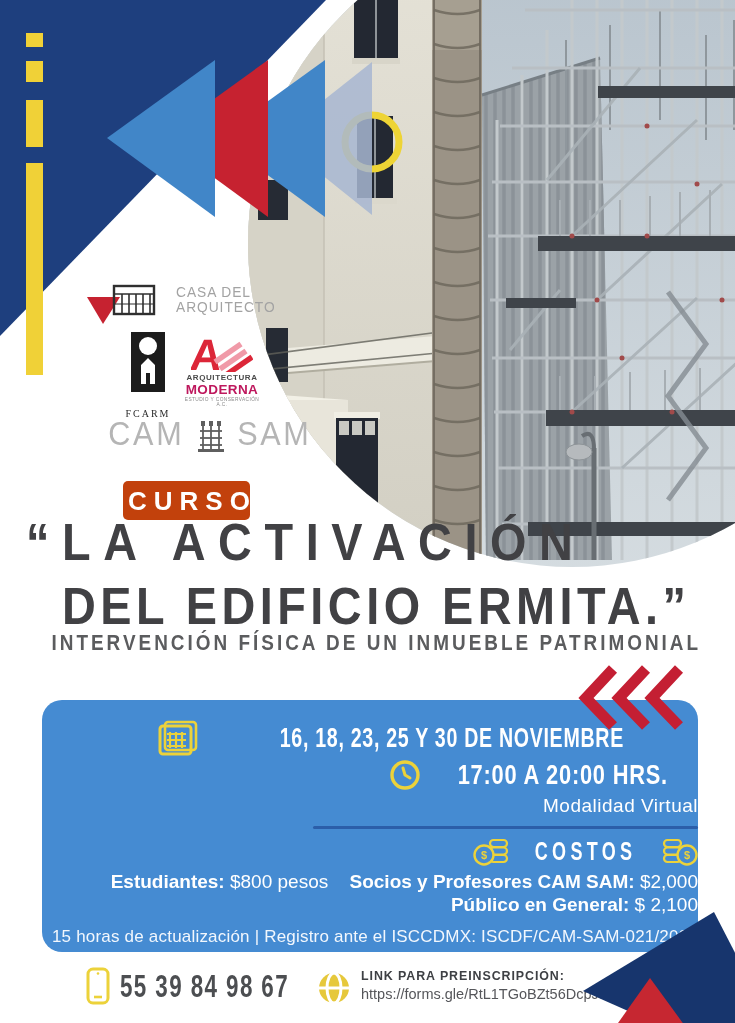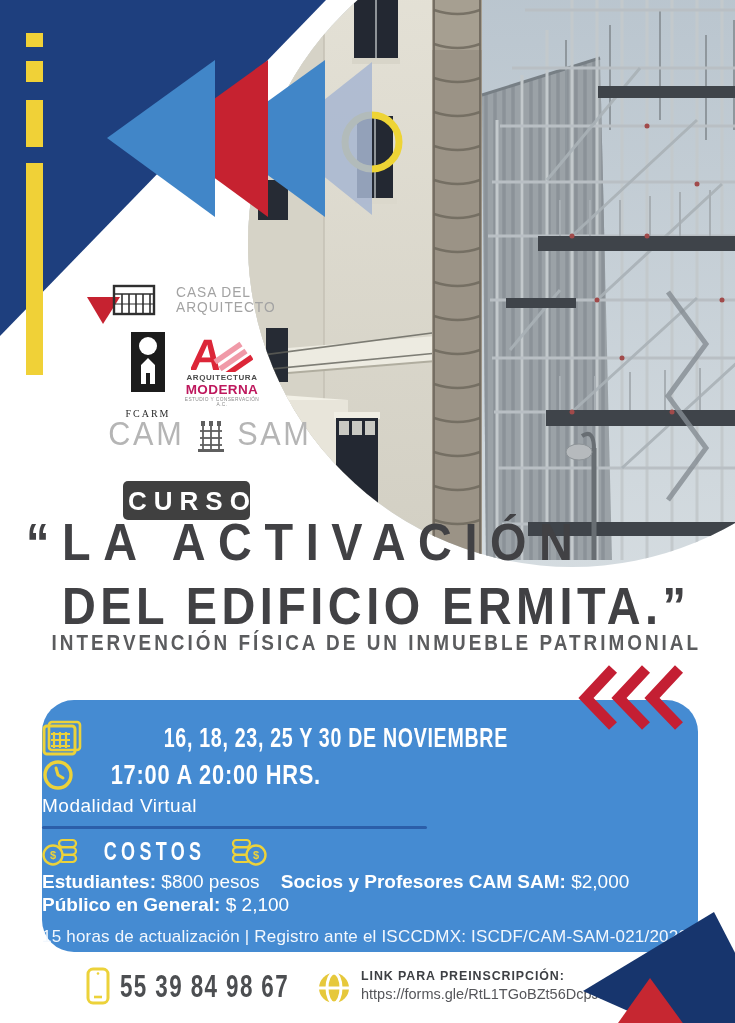--- a/index.html
+++ b/index.html
@@ -14,33 +14,33 @@
              transform:scaleX(.95);transform-origin:left center;white-space:nowrap;}
   .fcarm{left:128px;top:332px;width:40px;display:flex;flex-direction:column;align-items:center;}
   .fcarm-label{font-family:"Liberation Serif",serif;font-size:10px;letter-spacing:2px;color:#2b2b2b;margin-top:16px;}
   .am{left:184px;top:330px;width:76px;display:flex;flex-direction:column;align-items:center;text-align:center;}
   .am-l1{font-size:8px;font-weight:700;color:#4a4a4a;letter-spacing:.6px;margin-top:1px;}
   .am-l2{font-size:13.5px;font-weight:800;color:#be185d;letter-spacing:.4px;}
   .am-l3{font-size:4.8px;color:#8a8a8a;letter-spacing:.4px;}
   .camsam{left:104px;top:414px;display:flex;align-items:flex-end;gap:7px;}
   .camsam-word{font-size:34px;color:#b5b5b5;letter-spacing:3px;transform:scaleX(.9);transform-origin:center;}
   
-  .curso{left:123px;top:481px;width:127px;height:39px;background:#404040;border-radius:5px;
+  .curso{left:123px;top:481px;width:127px;height:39px;background:#c2410c;border-radius:5px;
          color:#fff;font-weight:700;font-size:26px;letter-spacing:7px;text-align:center;
          line-height:40px;padding-left:5px;box-sizing:border-box;}
   .title{left:0;top:512px;width:735px;color:#414144;font-weight:700;}
   .t1{font-size:52px;letter-spacing:14px;transform:scaleX(.9);transform-origin:left center;
       margin-left:26px;white-space:nowrap;}
   .t2{font-size:52px;letter-spacing:5px;transform:scaleX(.9);transform-origin:left center;
       margin-left:62px;margin-top:4px;white-space:nowrap;}
   .subtitle{left:0;top:630px;width:735px;text-align:center;font-size:22px;font-weight:700;
             color:#5b5c5e;letter-spacing:3.5px;transform:scaleX(.86);transform-origin:center;white-space:nowrap;}
   
-  .infobox{left:42px;top:700px;width:656px;height:252px;background:#458bd2;border-radius:32px;
-           display:flex;flex-direction:column;align-items:flex-start;color:#fff;}
+  .infobox{left:42px;top:700px;width:656px;height:252px;background:#458bd2;border-radius:20px;
+           display:flex;flex-direction:column;align-items:flex-end;color:#fff;}
   .row{display:flex;align-items:center;justify-content:center;}
   .datetxt{font-size:28px;font-weight:700;letter-spacing:1px;transform:scaleX(.7);transform-origin:center;white-space:nowrap;}
   .timetxt{font-size:28px;font-weight:700;letter-spacing:1px;transform:scaleX(.78);transform-origin:center;white-space:nowrap;}
   .modality{font-size:19px;margin-top:4px;letter-spacing:.5px;}
   .divider{width:385px;height:3px;background:#2b5ea9;border-radius:2px;margin-top:9px;}
   .costostxt{font-size:25px;font-weight:700;letter-spacing:6px;transform:scaleX(.72);transform-origin:center;}
   .prices{font-size:19px;margin-top:5px;white-space:nowrap;}
   .prices b{font-weight:700;}
   .pricegap{display:inline-block;width:16px;}
   .boxfooter{font-size:17px;margin-top:11px;color:#f2f7fd;letter-spacing:.2px;white-space:nowrap;}

